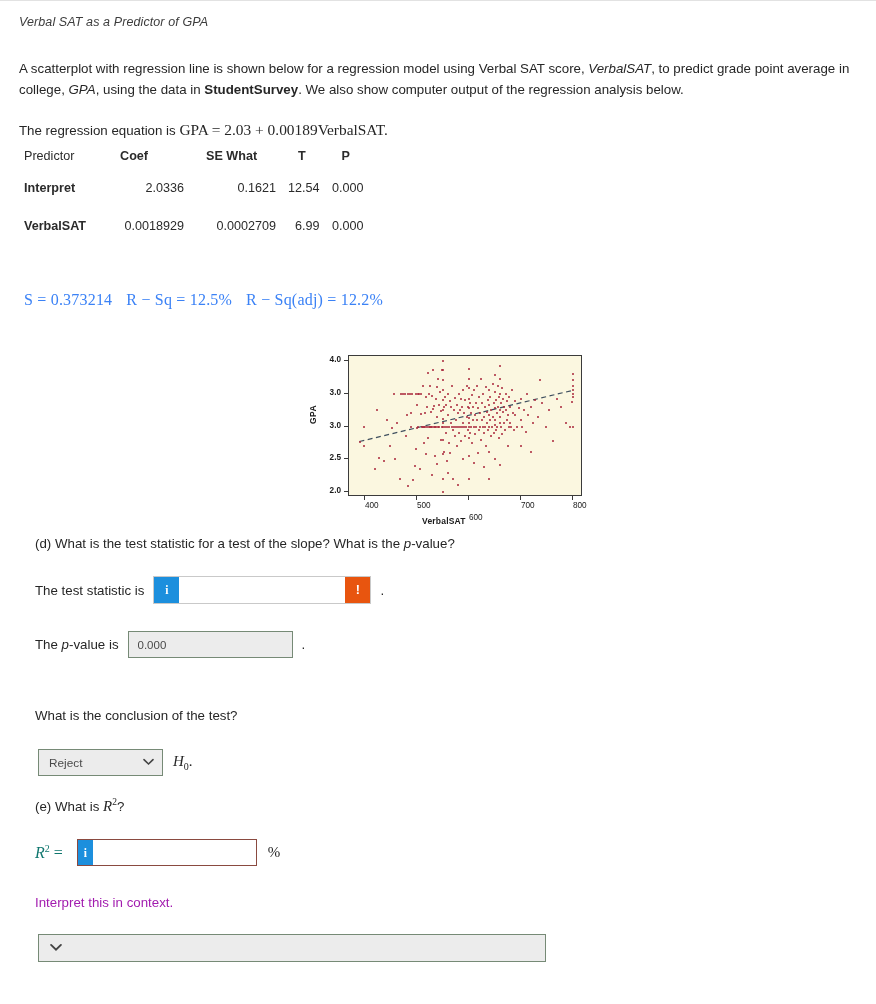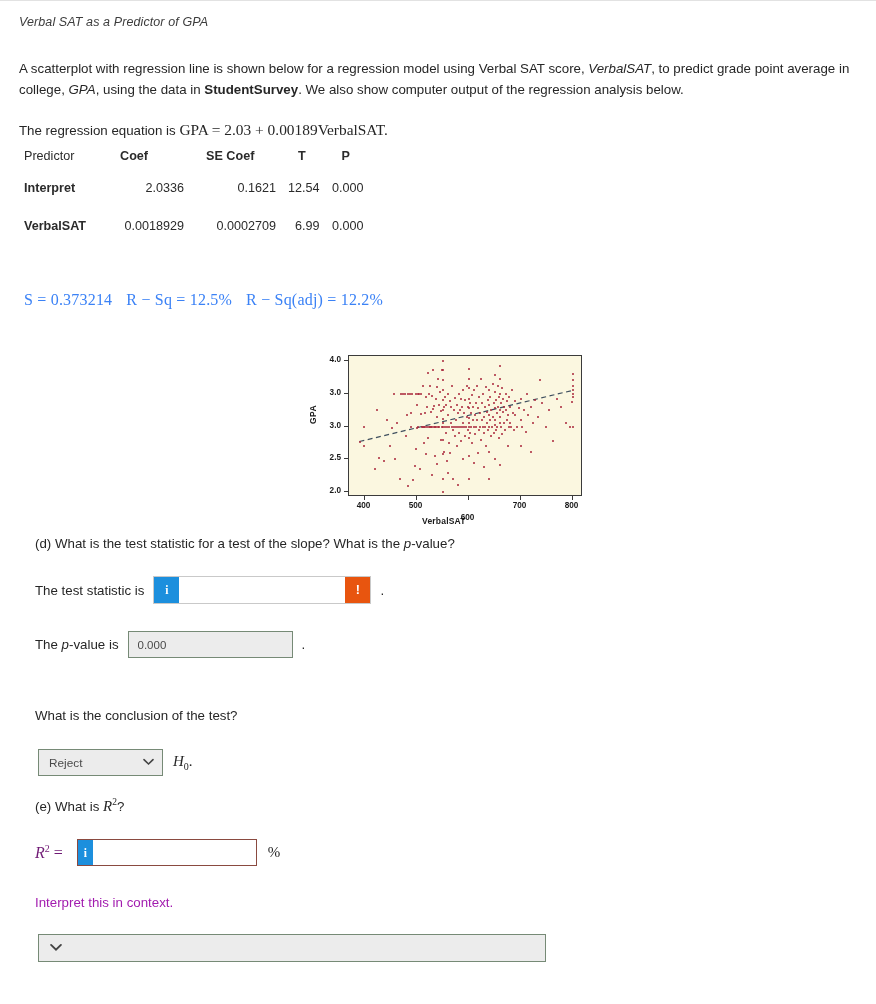--- a/index.html
+++ b/index.html
@@ -85,22 +85,22 @@
   .xlabel {
     position: absolute; left: 118px; top: 168px;
     font-size: 8.5px; font-weight: 700; color: #1a1a1a;
     letter-spacing: .2px;
   }
   .ytick {
     position: absolute; right: 0; width: 100%; text-align: right;
     font-size: 8.2px; color: #1a1a1a; font-weight: 600;
   }
   .xtick {
-    position: absolute; font-size: 8.2px; color: #1a1a1a; font-weight: 700;
-    text-align: center; width: 30px;
+    position: absolute; font-size: 8.2px; color: #1a1a1a; font-weight: 400;
+    text-align: right; width: 30px;
   }
   .plotbox {
     position: absolute; left: 44px; top: 7px;
     width: 234px; height: 141px;
     background: #fbf7e0;
     border: 1px solid #3b3b3b;
   }
   .pt {
     position: absolute; width: 2px; height: 2px;
     background: #a8243a; border-radius: 50%;
@@ -163,21 +163,21 @@
   .h0 sub { font-size: 10px; }
 
   .qe {
     position: absolute; left: 35px; top: 797px;
     font-size: 13.3px; color: #262626;
   }
   .qe .m { font-family: "Liberation Serif", serif; font-style: italic; font-size: 15px;}
   .qe .m sup { font-style: normal; font-size: 9.5px; }
 
   .row-r2 { position: absolute; left: 35px; top: 839px; display: flex; align-items: center; }
-  .r2lbl { font-family: "Liberation Serif", serif; font-size: 16px; margin-right: 14px; color: #701a75;}
+  .r2lbl { font-family: "Liberation Serif", serif; font-size: 16px; margin-right: 14px; color: #0f766e;}
   .r2lbl i { font-style: italic; }
   .r2lbl sup { font-size: 10px; }
   .r2box {
     display: flex; align-items: stretch; height: 27px;
     border: 1px solid #8a4a40; background: #ffffff; width: 180px;
   }
   .pct { font-family: "Liberation Serif", serif; font-size: 15px; margin-left: 11px; color: #262626;}
 
   .qinterp {
     position: absolute; left: 35px; top: 895px;
@@ -207,21 +207,21 @@
 <div class="eqline">
   <span>The regression equation is</span>
   <span class="serif">GPA  =  2.03 + 0.00189VerbalSAT.</span>
 </div>
 
 <table class="minitab">
   <thead>
     <tr>
       <th class="c0">Predictor</th>
       <th class="c1">Coef</th>
-      <th class="c2">SE Coef</th>
+      <th class="c2">SE What</th>
       <th class="c3">T</th>
       <th class="c4">P</th>
     </tr>
   </thead>
   <tbody>
     <tr>
       <td class="c0">Interpret</td>
       <td class="c1">2.0336</td>
       <td class="c2">0.1621</td>
       <td class="c3">12.54</td>

